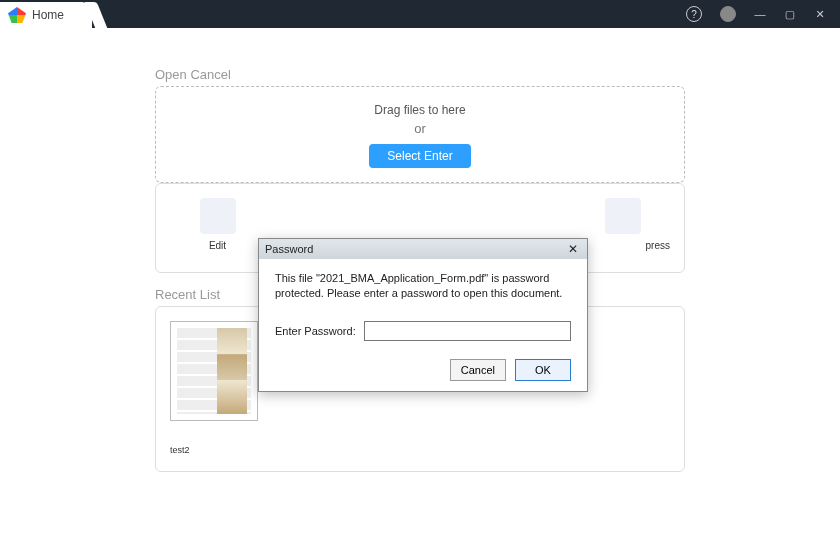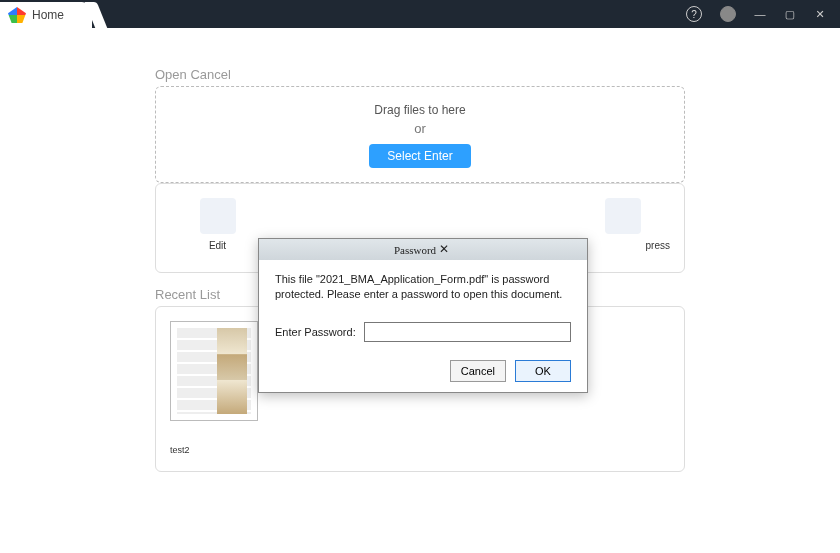--- a/index.html
+++ b/index.html
@@ -92,23 +92,22 @@
   .dialog {
     position:absolute; left:258px; top:210px;
     width: 330px;
     background:#fff; border:1px solid #888;
     box-shadow: 0 3px 12px rgba(0,0,0,.25);
     font-size: 11px; color:#222;
   }
   .dlg-title {
     background: linear-gradient(#e0e6ea,#cfd6db);
     padding: 3px 6px;
-    display:flex; justify-content:center; align-items:center;
+    display:flex; justify-content:space-between; align-items:center;
     font-size: 11px;
-    font-family: Liberation Serif, serif;
   }
   .dlg-close { cursor:pointer; font-size:12px; padding:0 3px;}
   .dlg-body { padding: 12px 16px 10px 16px; }
   .dlg-msg { line-height: 1.35; margin-bottom:20px; }
   .dlg-row { display:flex; align-items:center; gap:8px; margin-bottom:18px;}
   .dlg-row label { font-size:11px; }
   .dlg-row input {
     flex:1; height:20px; border:1px solid #777; padding:0 3px; font-size:11px;
   }
   .dlg-btns { text-align:right; }

